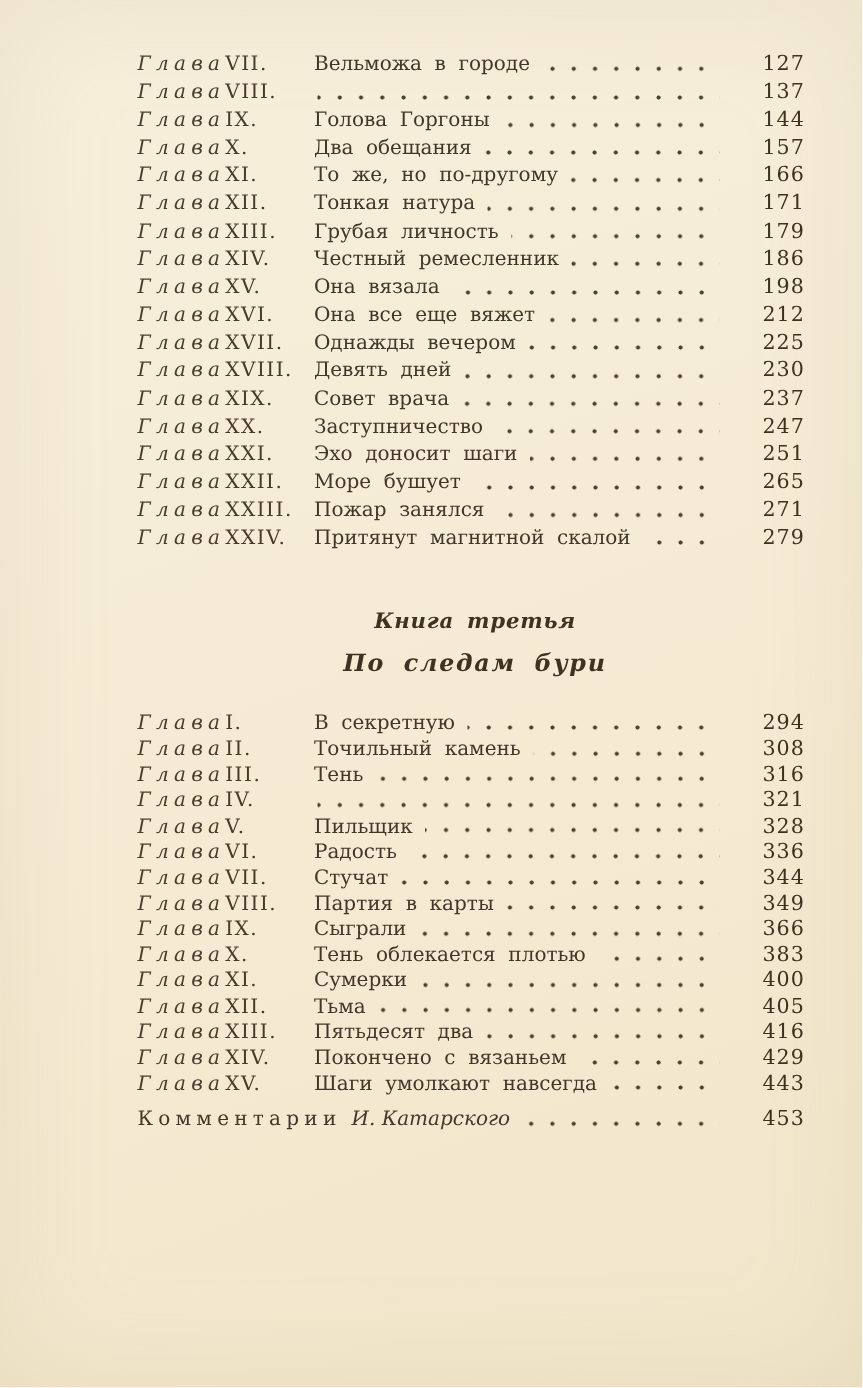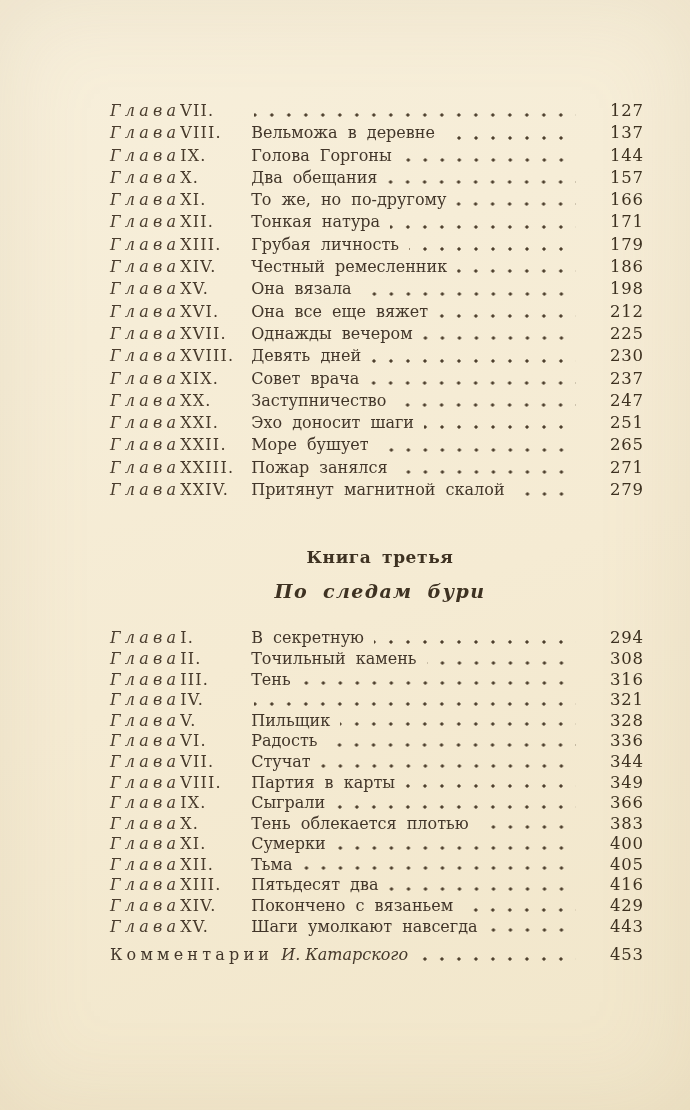--- a/index.html
+++ b/index.html
@@ -5,21 +5,21 @@
   html, body { margin: 0; padding: 0; }
   body {
     width: 690px; height: 1110px;
     font-family: "DejaVu Serif", "Liberation Serif", serif;
     overflow: hidden;
   }
   .page {
     position: relative;
     width: 690px; height: 1110px;
     box-sizing: border-box;
-    padding: 100px 40px 0 110px;
+    padding: 40px 40px 0 110px;
     background: linear-gradient(160deg, #f7efdb 0%, #f5ebd3 55%, #f1e6ca 100%);
     box-shadow: inset 0 0 90px rgba(189, 168, 126, 0.18);
     color: #45382a;
   }
   .toc { width: 540px; }
   .toc-row {
     display: flex;
     align-items: baseline;
     white-space: nowrap;
     line-height: 22.3px;
@@ -61,20 +61,21 @@
     color: #3d3120;
   }
   .part-heading { width: 540px; text-align: center; }
   .kicker {
     margin-top: 46px;
     font-size: 17px;
     font-weight: bold;
     letter-spacing: 0.6px;
     word-spacing: 4px;
     color: #3e3222;
+    font-style: italic;
   }
   .part-title {
     margin-top: 13px;
     margin-bottom: 26px;
     font-size: 19px;
     font-weight: bold;
     font-style: italic;
     letter-spacing: 1.4px;
     word-spacing: 7px;
     color: #3e3222;
@@ -93,27 +94,27 @@
 </style>
 </head>
 <body>
 
 <div class="page">
 
   <div class="toc toc1">
       <div class="toc-row">
         <span class="ch-word">Глава</span>
         <span class="ch-num">VII.</span>
+        <span class="ch-title">Вельможа в городе</span>
         <span class="leader"></span>
         <span class="pg">127</span>
       </div>
       <div class="toc-row">
         <span class="ch-word">Глава</span>
         <span class="ch-num">VIII.</span>
-        <span class="ch-title">Вельможа в деревне</span>
         <span class="leader"></span>
         <span class="pg">137</span>
       </div>
       <div class="toc-row">
         <span class="ch-word">Глава</span>
         <span class="ch-num">IX.</span>
         <span class="ch-title">Голова Горгоны</span>
         <span class="leader"></span>
         <span class="pg">144</span>
       </div>

